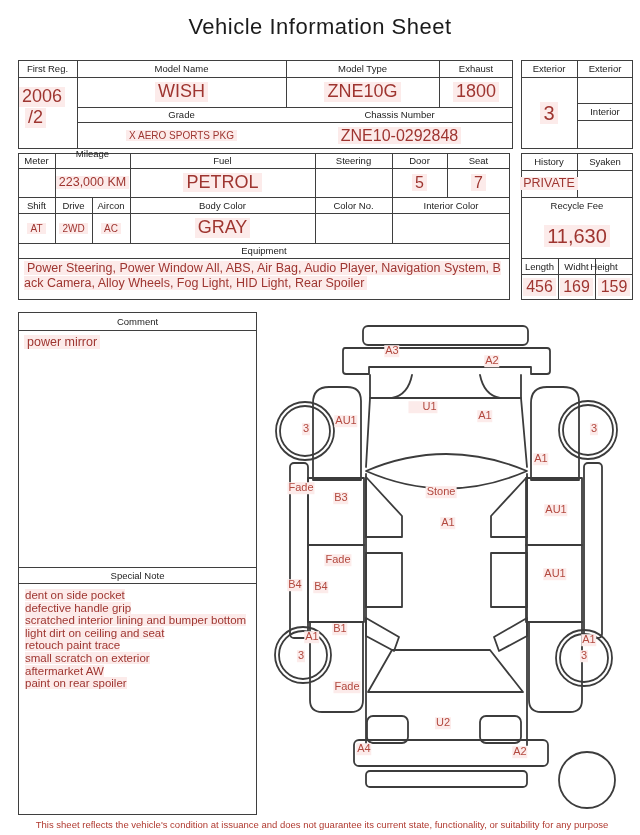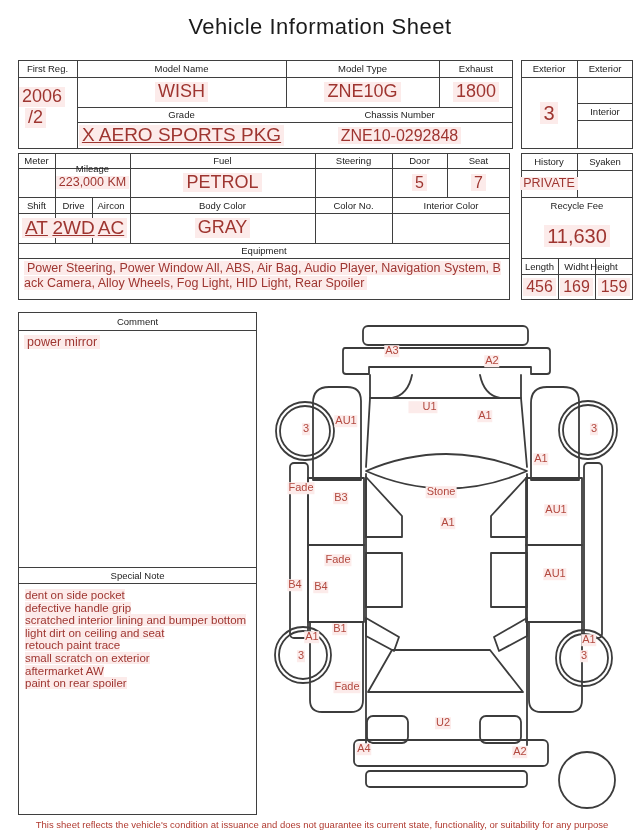--- a/index.html
+++ b/index.html
@@ -14,21 +14,21 @@
   }
   .box{border:1.6px solid var(--line);}
   .hline{background:var(--line);height:1px;}
   .vline{background:var(--line);width:1px;}
   .cell{display:flex;align-items:center;justify-content:center;text-align:center;}
   .hdr{font-size:9.5px;color:#222;}
   .val{color:var(--accent);}
   .val .hl, .hl{background:var(--pink);padding:0 3px;line-height:1.1;}
   .f18{font-size:18px;}
   .f16{font-size:16px;}
-  .f15{font-size:19px;text-decoration:underline;}
+  .f15{font-size:10px;}
   .f12{font-size:12.5px;}
   .f20{font-size:20px;}
   .equip{
     font-size:12.5px;color:var(--accent);text-align:left;
     padding:3px 6px;line-height:1.15;word-break:break-all;
     align-items:flex-start;justify-content:flex-start;
   }
   .comment-text{font-size:12.5px;color:var(--accent);}
   .note-item{font-size:11.5px;color:var(--accent);line-height:12.6px;}
   .note-item span{background:var(--pink);}
@@ -105,21 +105,21 @@
 <div class="abs hline" style="left:18px;top:243px;width:492px;"></div>
 <div class="abs hline" style="left:18px;top:258px;width:492px;"></div>
 <div class="abs vline" style="left:55px;top:153px;height:90px;"></div>
 <div class="abs vline" style="left:130px;top:153px;height:90px;"></div>
 <div class="abs vline" style="left:315px;top:153px;height:90px;"></div>
 <div class="abs vline" style="left:392px;top:153px;height:90px;"></div>
 <div class="abs vline" style="left:92px;top:197px;height:46px;"></div>
 <div class="abs vline" style="left:447px;top:153px;height:44px;"></div>
 
 <div class="abs cell hdr" style="left:18px;top:153px;width:37px;height:15px;">Meter</div>
-<div class="abs cell hdr" style="left:55px;top:161px;width:75px;height:15px;">Mileage</div>
+<div class="abs cell hdr" style="left:55px;top:146px;width:75px;height:15px;">Mileage</div>
 <div class="abs cell hdr" style="left:130px;top:153px;width:185px;height:15px;">Fuel</div>
 <div class="abs cell hdr" style="left:315px;top:153px;width:77px;height:15px;">Steering</div>
 <div class="abs cell hdr" style="left:392px;top:153px;width:55px;height:15px;">Door</div>
 <div class="abs cell hdr" style="left:447px;top:153px;width:63px;height:15px;">Seat</div>
 
 <div class="abs cell val" style="left:18px;top:168px;width:37px;height:29px;"></div>
 <div class="abs cell val f12" style="left:55px;top:168px;width:75px;height:29px;">
     <span class="hl">223,000 KM</span>
   </div>
 <div class="abs cell val f18" style="left:130px;top:168px;width:185px;height:29px;">

